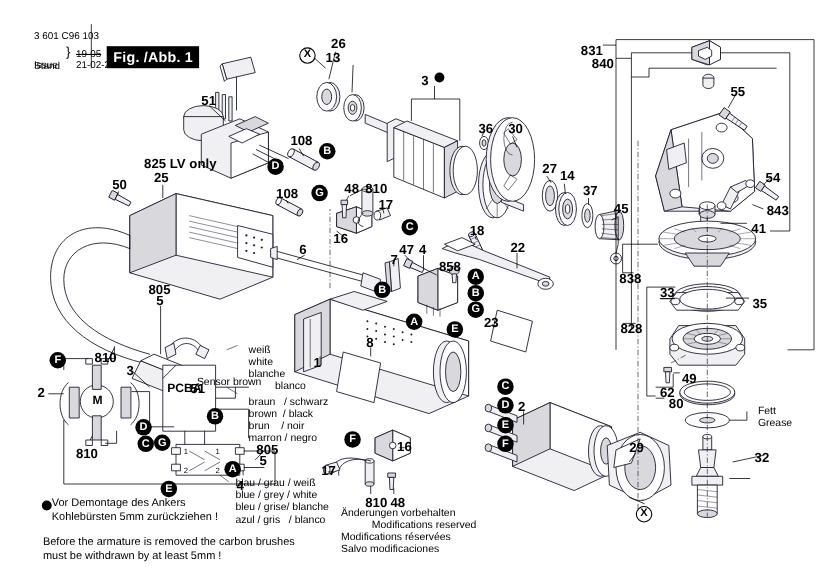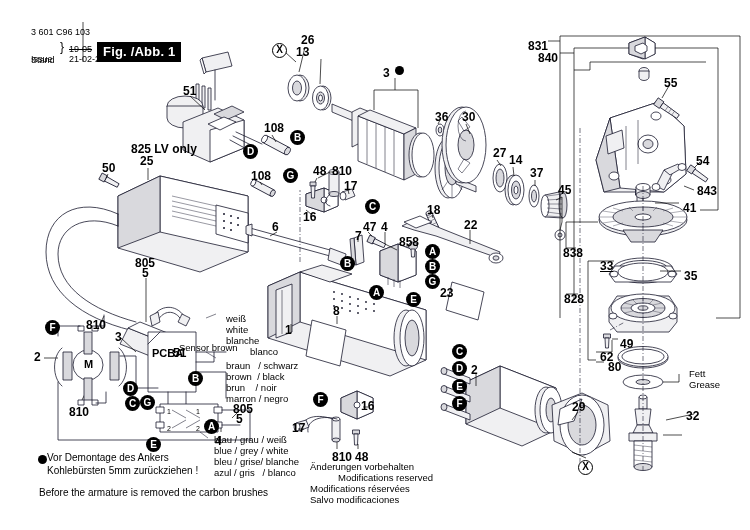--- a/index.html
+++ b/index.html
@@ -676,20 +676,21 @@
   <div class="txt" style="left:226px;top:393px;">marron / negro</div>
 
   <div class="txt" style="left:214px;top:434px;">blau / grau / weiß</div>
   <div class="txt" style="left:214px;top:445px;">blue / grey / white</div>
   <div class="txt" style="left:214px;top:456px;">bleu / grise/ blanche</div>
   <div class="txt" style="left:214px;top:467px;">azul / gris   / blanco</div>
 
   <div class="txt" style="left:47px;top:452px;font-size:10px;">Vor Demontage des Ankers</div>
   <div class="txt" style="left:47px;top:465px;font-size:10px;">Kohlebürsten 5mm zurückziehen !</div>
   <div class="txt" style="left:39px;top:487px;font-size:10px;">Before the armature is removed the carbon brushes</div>
+  <div class="txt" style="left:39px;top:500px;font-size:10px;">must be withdrawn by at least 5mm !</div>
 
   <div class="txt" style="left:310px;top:461px;">Änderungen vorbehalten</div>
   <div class="txt" style="left:310px;top:472px;margin-left:28px;">Modifications reserved</div>
   <div class="txt" style="left:310px;top:483px;">Modifications réservées</div>
   <div class="txt" style="left:310px;top:494px;">Salvo modificaciones</div>
 
   <div id="labels">
       <div class="lbl" style="left: 301px; top: 35px;">26</div>
       <div class="lbl" style="left: 296px; top: 47px;">13</div>
       <div class="lbl" style="left: 383px; top: 68px;">3</div>

